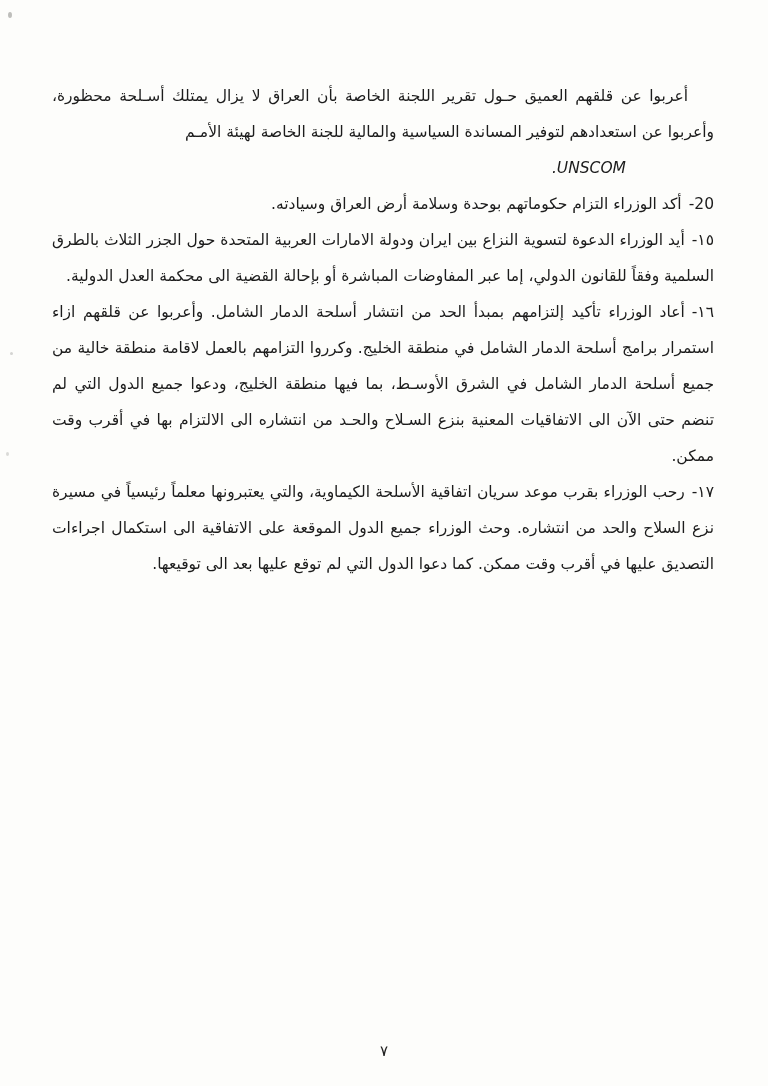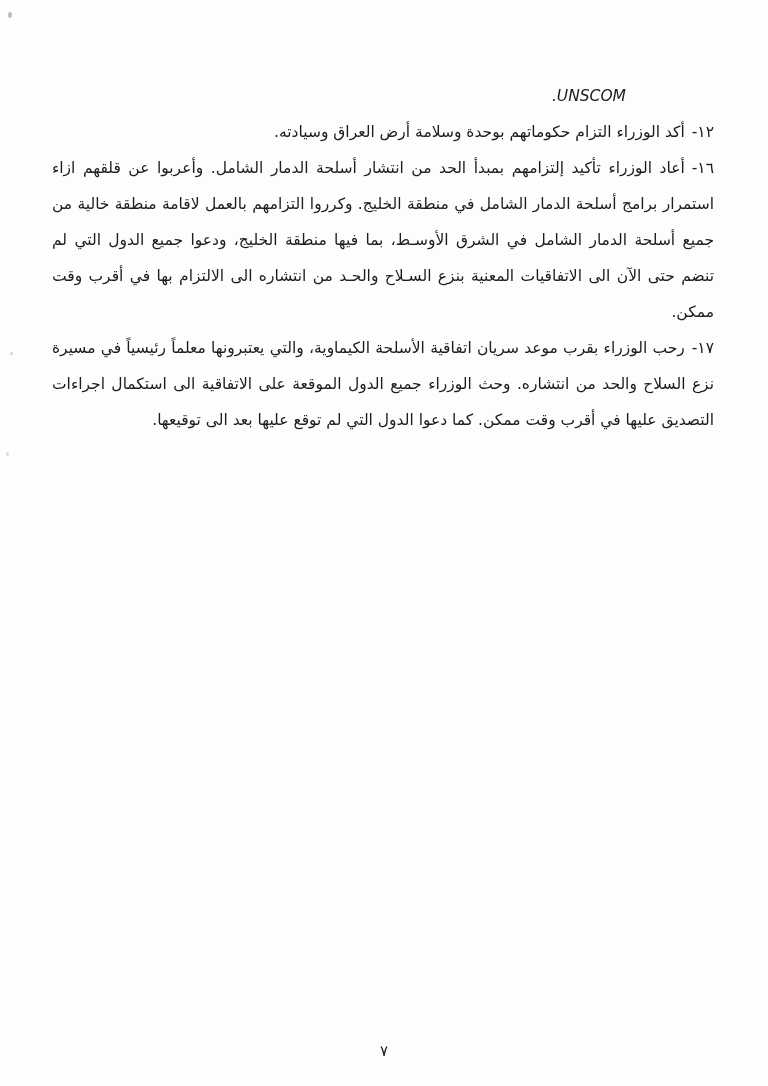--- a/index.html
+++ b/index.html
@@ -68,26 +68,28 @@
 <body>
 
 <div class="page">
 
   <span class="speck s1"></span>
   <span class="speck s2"></span>
   <span class="speck s3"></span>
 
   <div class="content">
 
+    <p class="para indent"><span>أعربوا عن قلقهم العميق حـول تقرير اللجنة الخاصة بأن العراق لا يزال يمتلك أسـلحة محظورة، وأعربوا عن استعدادهم لتوفير المساندة السياسية والمالية للجنة الخاصة لهيئة الأمـم</span></p>
     <div class="tail-line">UNSCOM.</div>
 
-    <p class="para"><span class="num">١٢-</span><span>أكد الوزراء التزام حكوماتهم بوحدة وسلامة أرض العراق وسيادته.</span></p>
+    <p class="para"><span class="num">20-</span><span>أكد الوزراء التزام حكوماتهم بوحدة وسلامة أرض العراق وسيادته.</span></p>
 
 
 
+    <p class="para"><span class="num">١٥-</span><span>أيد الوزراء الدعوة لتسوية النزاع بين ايران ودولة الامارات العربية المتحدة حول الجزر الثلاث بالطرق السلمية وفقاً للقانون الدولي، إما عبر المفاوضات المباشرة أو بإحالة القضية الى محكمة العدل الدولية.</span></p>
 
 
     <p class="para"><span class="num">١٦-</span><span>أعاد الوزراء تأكيد إلتزامهم بمبدأ الحد من انتشار أسلحة الدمار الشامل. وأعربوا عن قلقهم ازاء استمرار برامج أسلحة الدمار الشامل في منطقة الخليج. وكرروا التزامهم بالعمل لاقامة منطقة خالية من جميع أسلحة الدمار الشامل في الشرق الأوسـط، بما فيها منطقة الخليج، ودعوا جميع الدول التي لم تنضم حتى الآن الى الاتفاقيات المعنية بنزع السـلاح والحـد من انتشاره الى الالتزام بها في أقرب وقت ممكن.</span></p>
 
     <p class="para"><span class="num">١٧-</span><span>رحب الوزراء بقرب موعد سريان اتفاقية الأسلحة الكيماوية، والتي يعتبرونها معلماً رئيسياً في مسيرة نزع السلاح والحد من انتشاره. وحث الوزراء جميع الدول الموقعة على الاتفاقية الى استكمال اجراءات التصديق عليها في أقرب وقت ممكن. كما دعوا الدول التي لم توقع عليها بعد الى توقيعها.</span></p>
 
 
   </div>
 
   <div class="page-number">٧</div>

